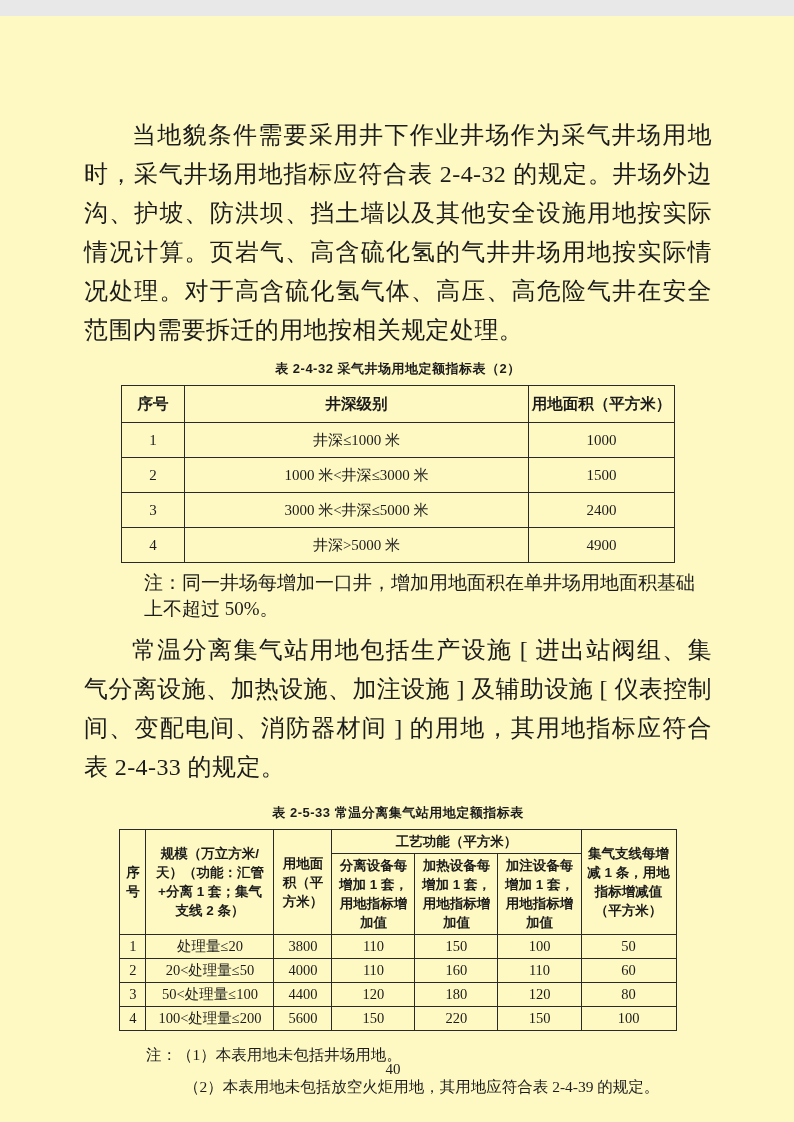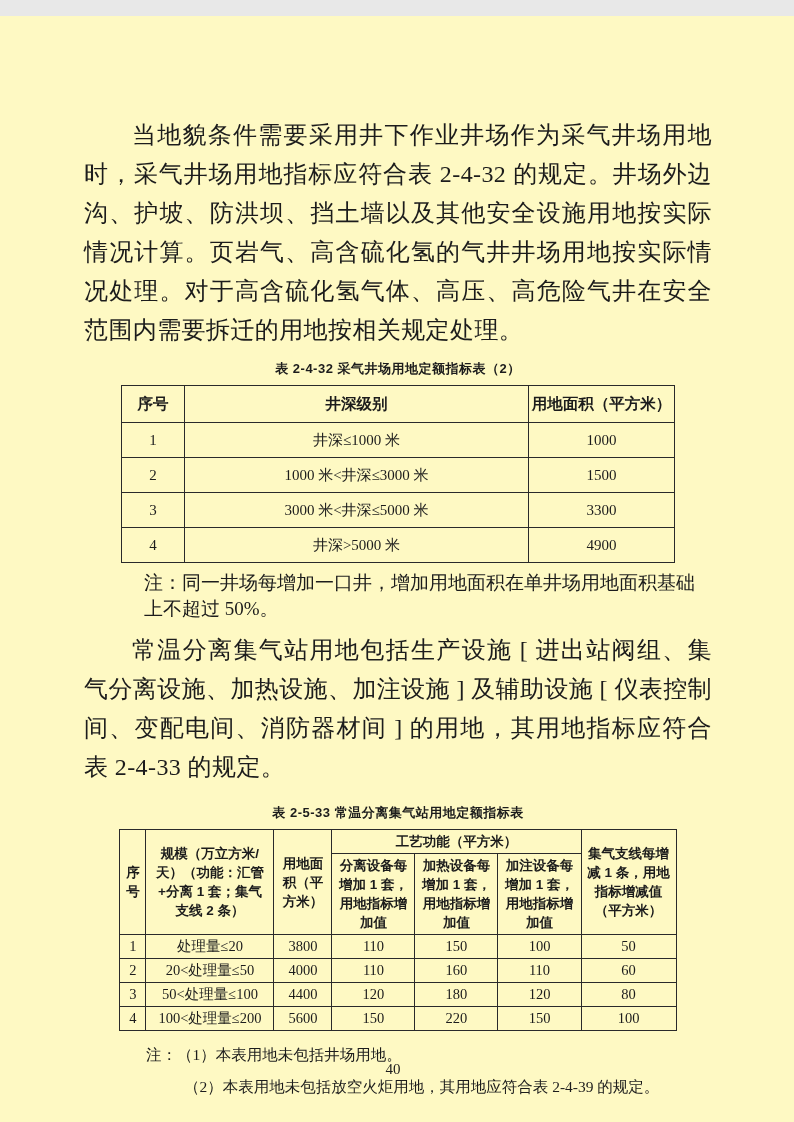--- a/index.html
+++ b/index.html
@@ -88,21 +88,21 @@
       <td>1000</td>
     </tr>
     <tr>
       <td>2</td>
       <td>1000 米&lt;井深≤3000 米</td>
       <td>1500</td>
     </tr>
     <tr>
       <td>3</td>
       <td>3000 米&lt;井深≤5000 米</td>
-      <td>3300</td>
+      <td>2400</td>
     </tr>
     <tr>
       <td>4</td>
       <td>井深&gt;5000 米</td>
       <td>4900</td>
     </tr>
   </tbody>
     </table>
 
   <div class="note-1">注：同一井场每增加一口井，增加用地面积在单井场用地面积基础上不超过 50%。</div>

